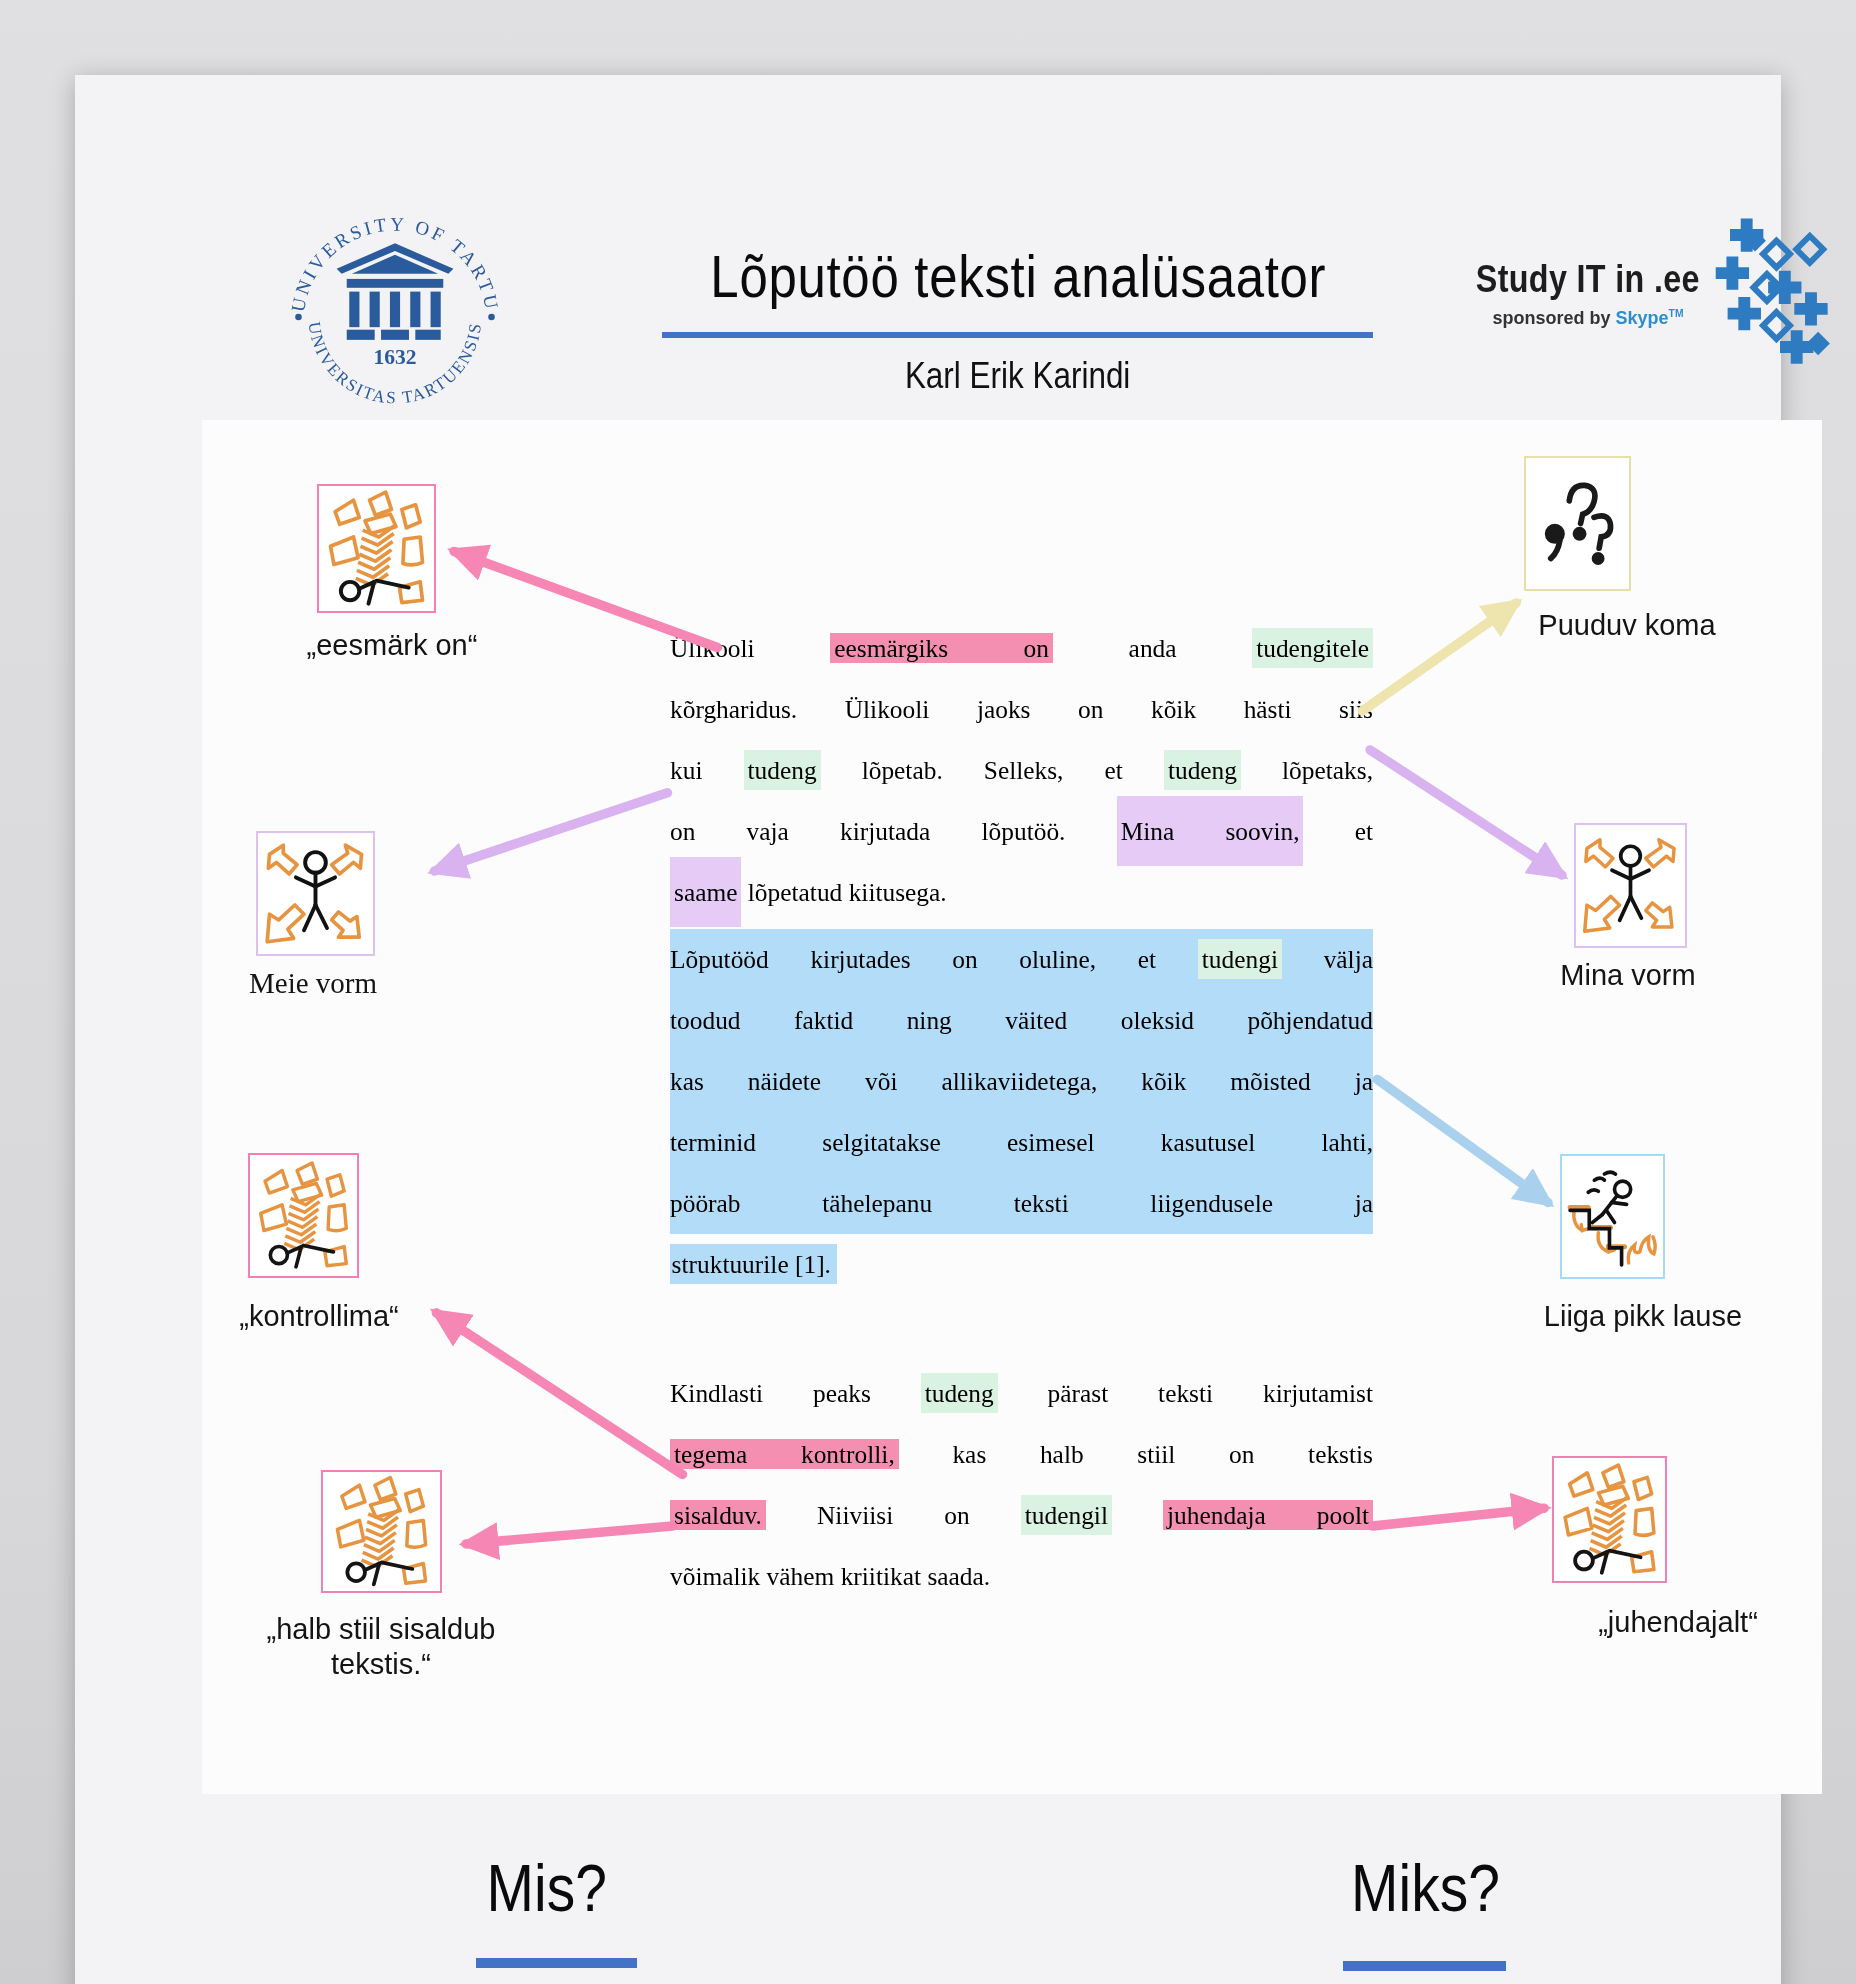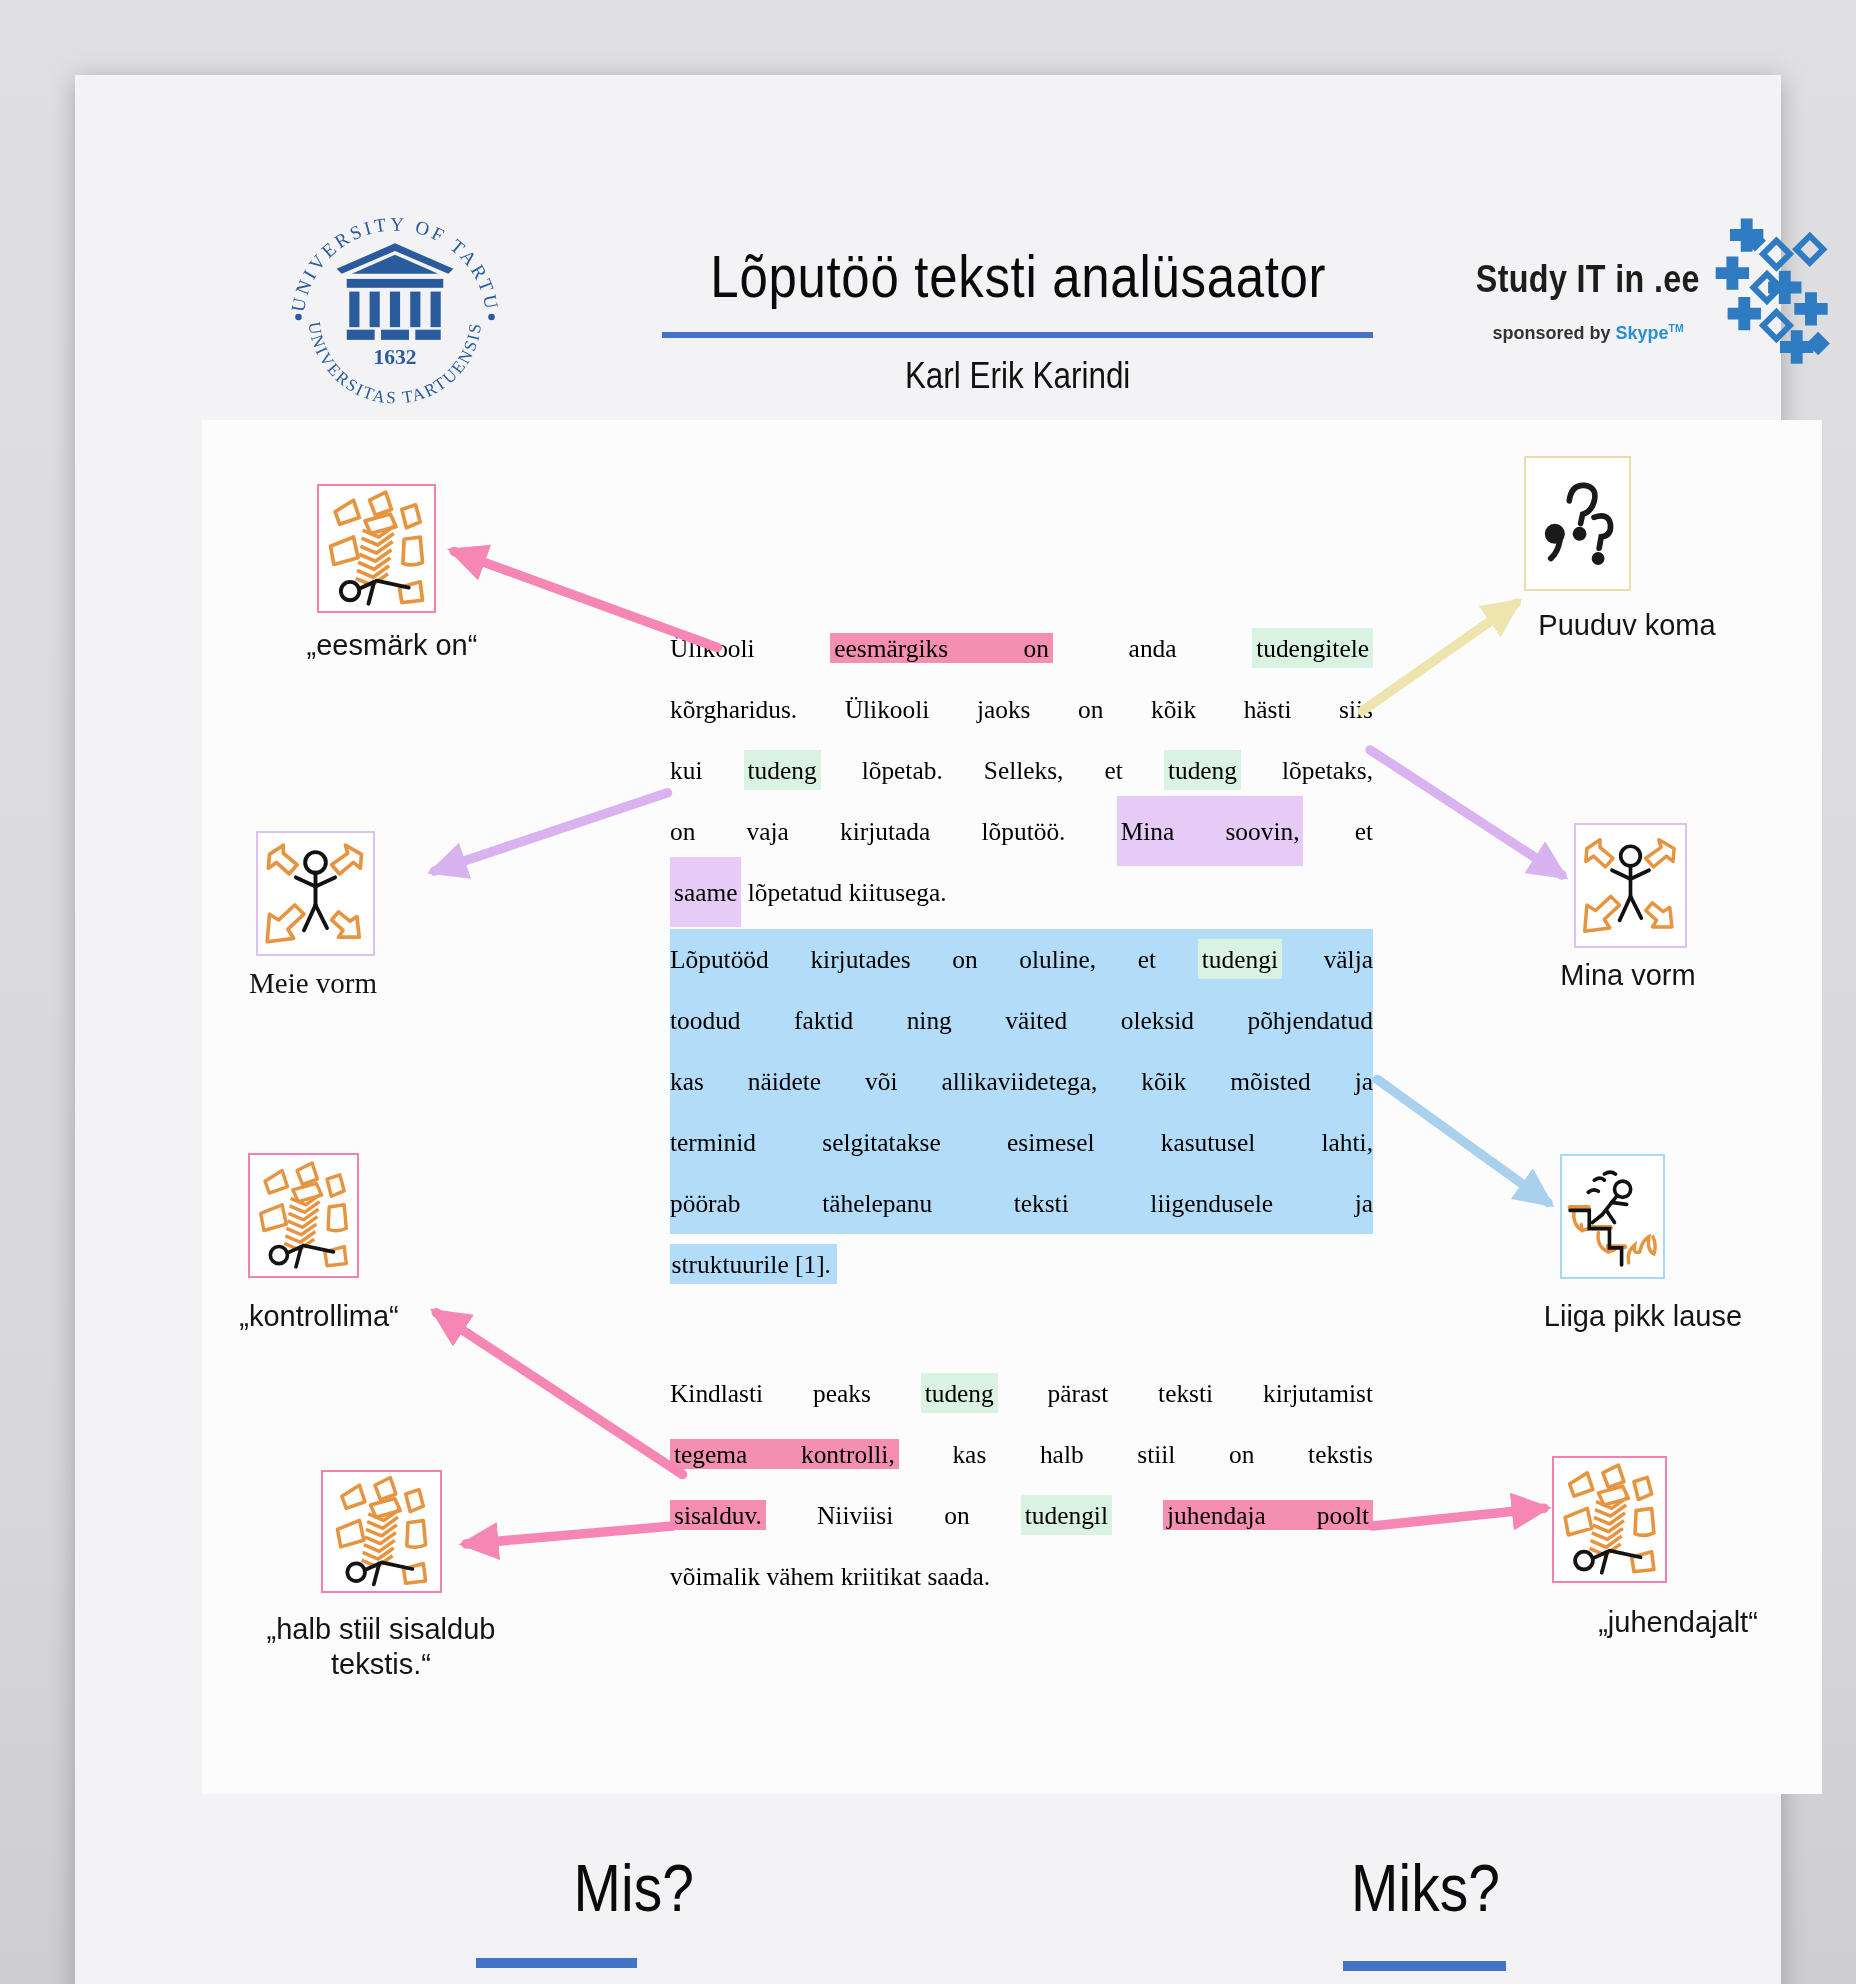--- a/index.html
+++ b/index.html
@@ -12,21 +12,21 @@
   .abs{position:absolute;}
   
   #title-wrap{position:absolute;left:556px;top:167px;width:774px;text-align:center;}
   .condensed{display:inline-block;transform:scaleX(.85);transform-origin:center;}
   #title-text{font-size:60px;color:#0a0a0a;letter-spacing:0.8px;white-space:nowrap;}
   #title-rule{position:absolute;left:587px;top:257px;width:711px;height:6.4px;background:#4472c4;}
   #author{position:absolute;left:556px;top:280px;width:774px;text-align:center;font-size:37px;color:#111;}
   
   #studyit{position:absolute;left:1378px;top:183px;width:270px;text-align:center;color:#1d1d1d;font-weight:bold;}
   #studyit .l1{font-size:38px;letter-spacing:0.4px;white-space:nowrap;}
-  #studyit .l2{font-size:18px;margin-top:22px;color:#333;}
+  #studyit .l2{font-size:18px;margin-top:7px;color:#333;}
   #studyit .skype{color:#2a8fd0;}
   #studyit sup{font-size:10.3px;color:#2a8fd0;}
   
   .icon-box{position:absolute;background:#fff;}
   .b-pink{border:2.8px solid #f480b2;}
   .b-yellow{border:2.8px solid #e8dfa8;}
   .b-purple{border:2.8px solid #ddc1f0;}
   .b-blue{border:2.8px solid #a6d9f5;}
   .icon-box svg{width:100%;height:100%;}
   .box-label{position:absolute;text-align:center;font-size:29px;color:#141414;line-height:35px;}
@@ -247,21 +247,21 @@
         <div class="tline just"><span>pöörab tähelepanu teksti liigendusele ja</span></div>
         <div class="tline"><span class="bgspan"><span>struktuurile [1].</span></span></div>
       </div>
     <div class="textcol p3" style="top:1288px;">
         <div class="tline just"><span>Kindlasti peaks </span><span class="seg-mint">tudeng</span><span> pärast teksti kirjutamist</span></div>
         <div class="tline just"><span class="seg-pink">tegema kontrolli,</span><span> kas halb stiil on tekstis</span></div>
         <div class="tline just"><span class="seg-pink">sisalduv.</span><span> Niiviisi on </span><span class="seg-mint">tudengil</span><span> </span><span class="seg-pink">juhendaja poolt</span></div>
         <div class="tline"><span>võimalik vähem kriitikat saada.</span></div>
       </div>
 
-    <div class="sec-heading" style="left:351px;top:1774px;text-align:right;"><span class="condensed">Mis?</span></div>
+    <div class="sec-heading" style="left:333px;top:1774px;"><span class="condensed">Mis?</span></div>
     <div class="sec-rule" style="left:401px;top:1883px;width:161px;"></div>
     <div class="sec-heading" style="left:1211px;top:1774px;"><span class="condensed">Miks?</span></div>
     <div class="sec-rule" style="left:1268px;top:1886px;width:163px;"></div>
 
     <svg class="abs" style="left:0;top:0;width:1857px;height:2629px;pointer-events:none;" viewBox="0 0 4677 6622" width="1857" height="2629">
       <defs>
         <marker id="mpink" markerWidth="4.2" markerHeight="4" refX="3.4" refY="2" orient="auto">
             <path d="M0,0L4.2,2L0,4Z" fill="#f687b5"></path>
           </marker>
         <marker id="myellow" markerWidth="4.2" markerHeight="4" refX="3.4" refY="2" orient="auto">

